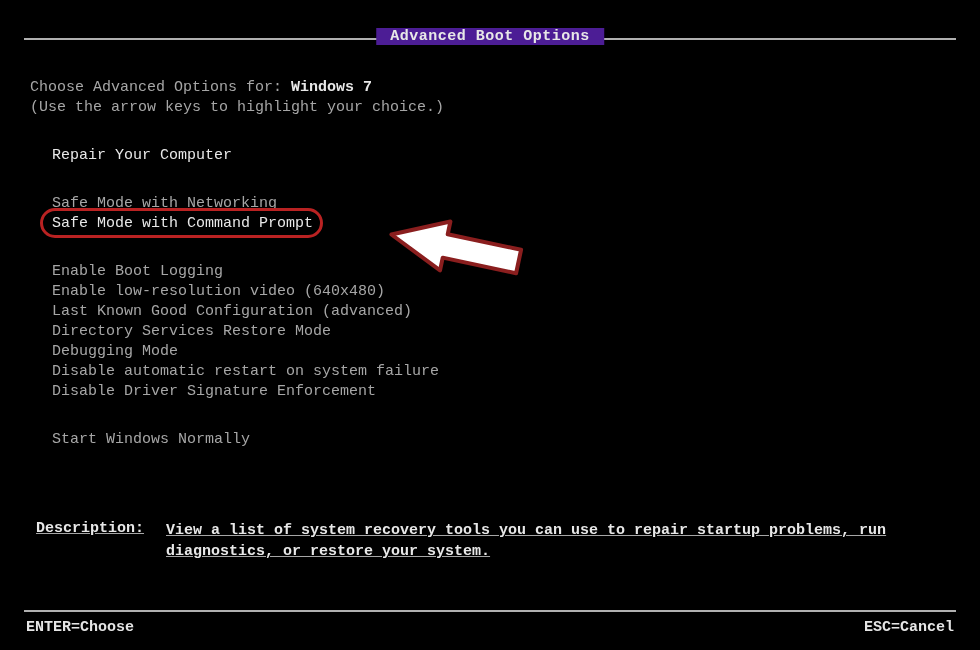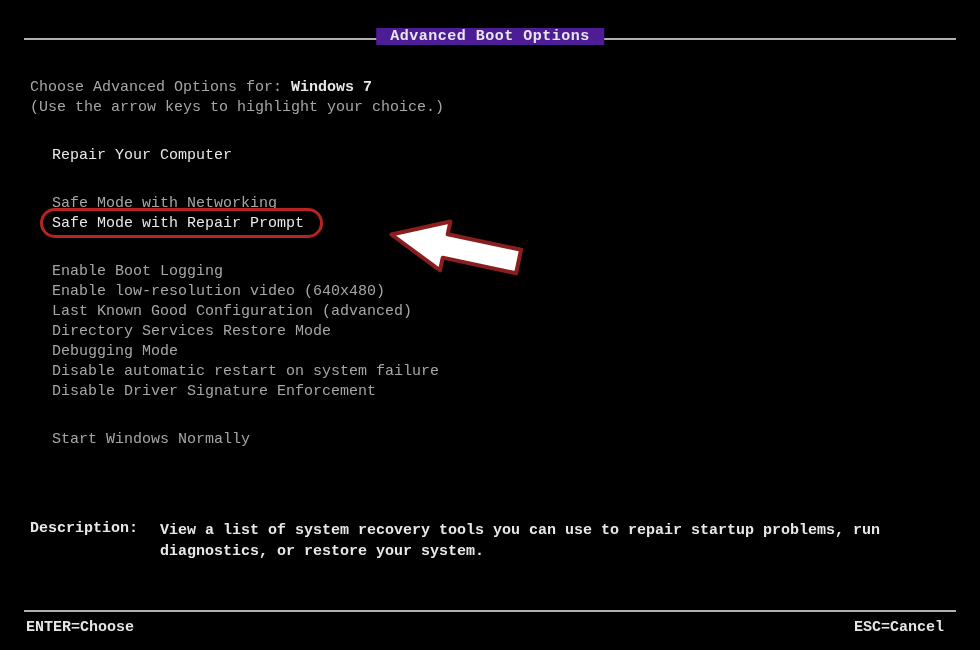--- a/index.html
+++ b/index.html
@@ -69,43 +69,44 @@
     border-radius: 15px;
     padding: 0 8px;
     pointer-events: none;
   }
   .pill-text { color: #e8e8e8; }
 
   
   .desc {
     position: absolute;
     top: 520px;
-    left: 30px;
+    left: 36px;
     right: 30px;
     display: flex;
+    text-decoration: underline;
   }
   .desc-label { width: 130px; color: #e8e8e8; font-weight: bold; }
   .desc-text { flex: 1; color: #e8e8e8; font-weight: bold; line-height: 21px; }
 
   
   .bottom-line {
     position: absolute;
     bottom: 38px;
     left: 24px;
     right: 24px;
     border-top: 2px solid #b0b0b0;
   }
   .bottom-left, .bottom-right {
     position: absolute;
     bottom: 14px;
     color: #e5e5e5;
     font-weight: bold;
   }
   .bottom-left { left: 26px; }
-  .bottom-right { right: 36px; margin-left: 27px; }
+  .bottom-right { right: 26px; margin-left: 27px; }
 
   
   .arrow {
     position: absolute;
     top: 198px;
     left: 370px;
     pointer-events: none;
   }
 </style>
 </head>
@@ -120,21 +121,21 @@
     <div class="line"><span>Choose Advanced Options for: </span><span class="bright">Windows 7</span></div>
     <div class="line">(Use the arrow keys to highlight your choice.)</div>
 
     <div class="group">
       <div class="menu-item normal">Repair Your Computer</div>
     </div>
 
     <div class="group">
       <div class="menu-item">Safe Mode with Networking</div>
       <div class="pill-wrap">
-        <span class="pill-text">Safe Mode with Repair Prompt</span>
+        <span class="pill-text">Safe Mode with Command Prompt</span>
         <span class="pill-border" id="pill" style="width: 283px;"></span>
       </div>
     </div>
 
     <div class="group">
       <div class="menu-item">Enable Boot Logging</div>
       <div class="menu-item">Enable low-resolution video (640x480)</div>
       <div class="menu-item">Last Known Good Configuration (advanced)</div>
       <div class="menu-item">Directory Services Restore Mode</div>
       <div class="menu-item">Debugging Mode</div>

